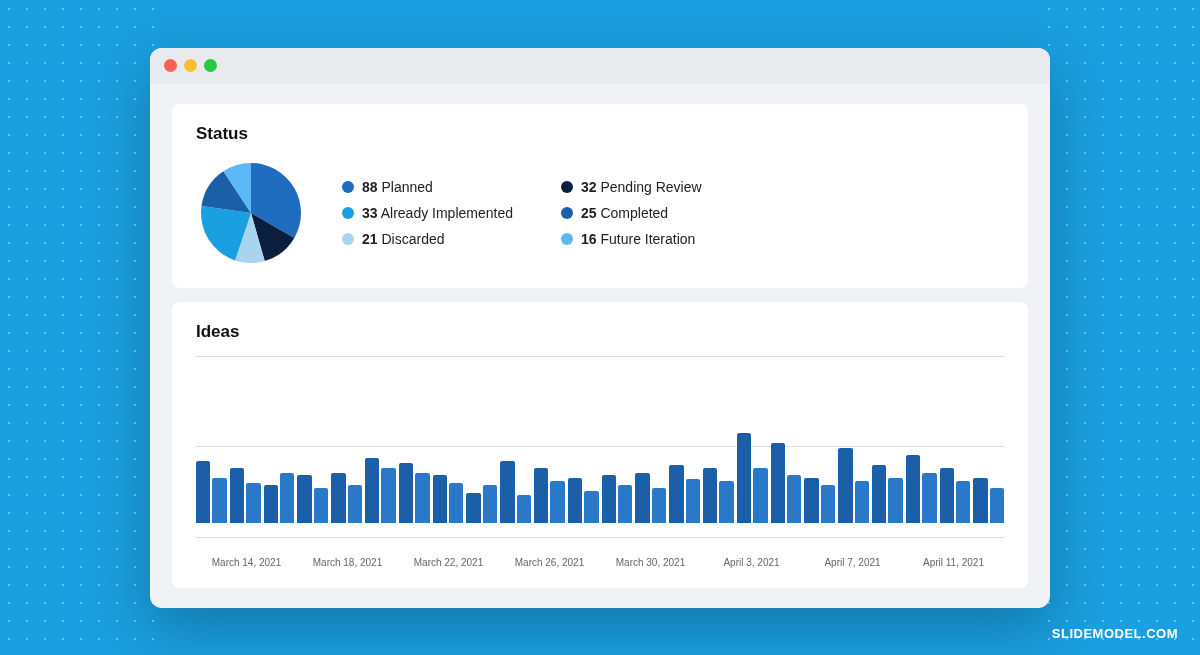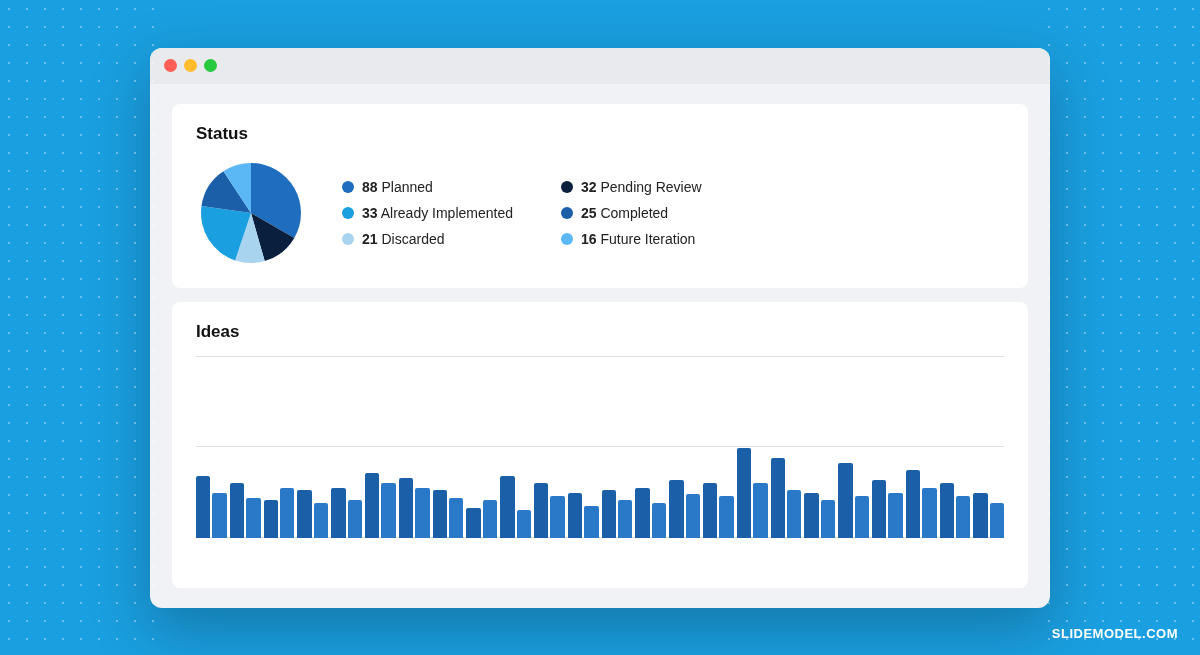--- a/index.html
+++ b/index.html
@@ -365,19 +365,29 @@
             </div>
             <div class="bar-group">
               <div class="bar" style="height: 55px;"></div>
               <div class="bar lighter" style="height: 42px;"></div>
             </div>
             <div class="bar-group">
               <div class="bar" style="height: 45px;"></div>
               <div class="bar lighter" style="height: 35px;"></div>
             </div>
           </div>
+        <div class="x-labels" id="x-labels-container">
+        <span class="x-label">March 14, 2021</span>
+            <span class="x-label">March 18, 2021</span>
+            <span class="x-label">March 22, 2021</span>
+            <span class="x-label">March 26, 2021</span>
+            <span class="x-label">March 30, 2021</span>
+            <span class="x-label">April 3, 2021</span>
+            <span class="x-label">April 7, 2021</span>
+            <span class="x-label">April 11, 2021</span>
+          </div>
       </div>
     </div>
 
   </div>
 </div>
 
 <div class="slidemodel-credit">SLIDEMODEL.COM</div>
 
 </body></html>

